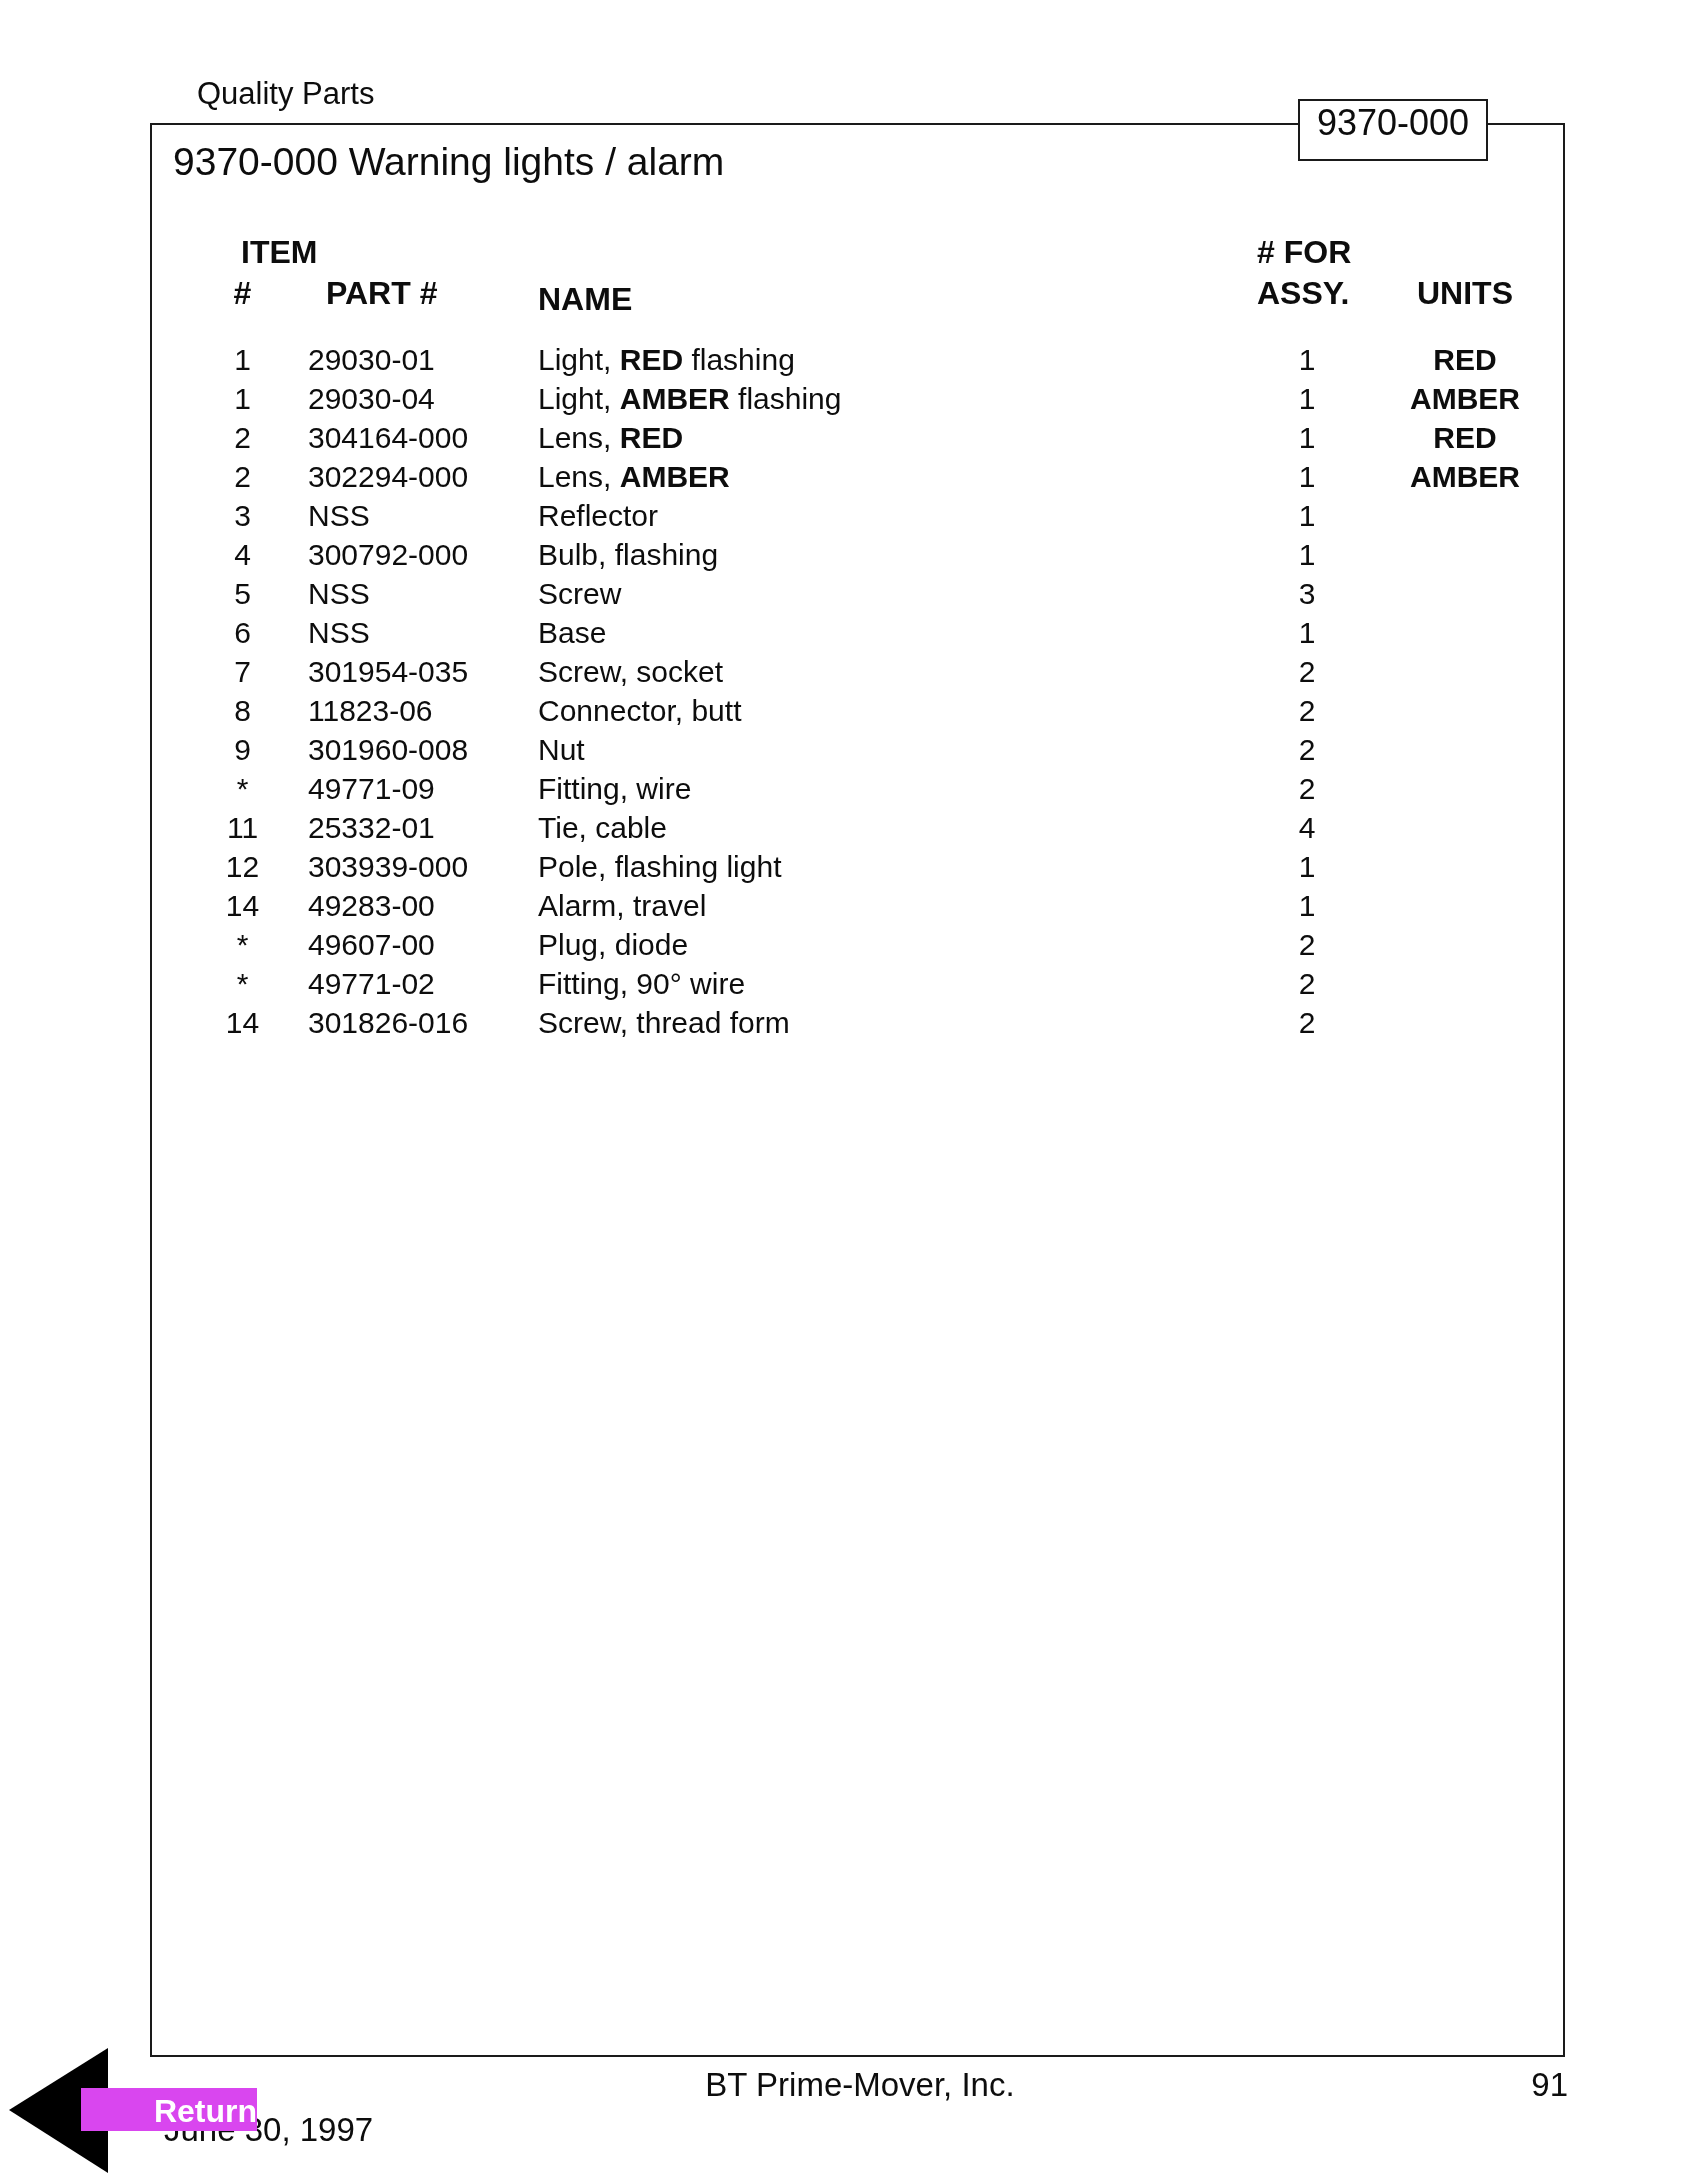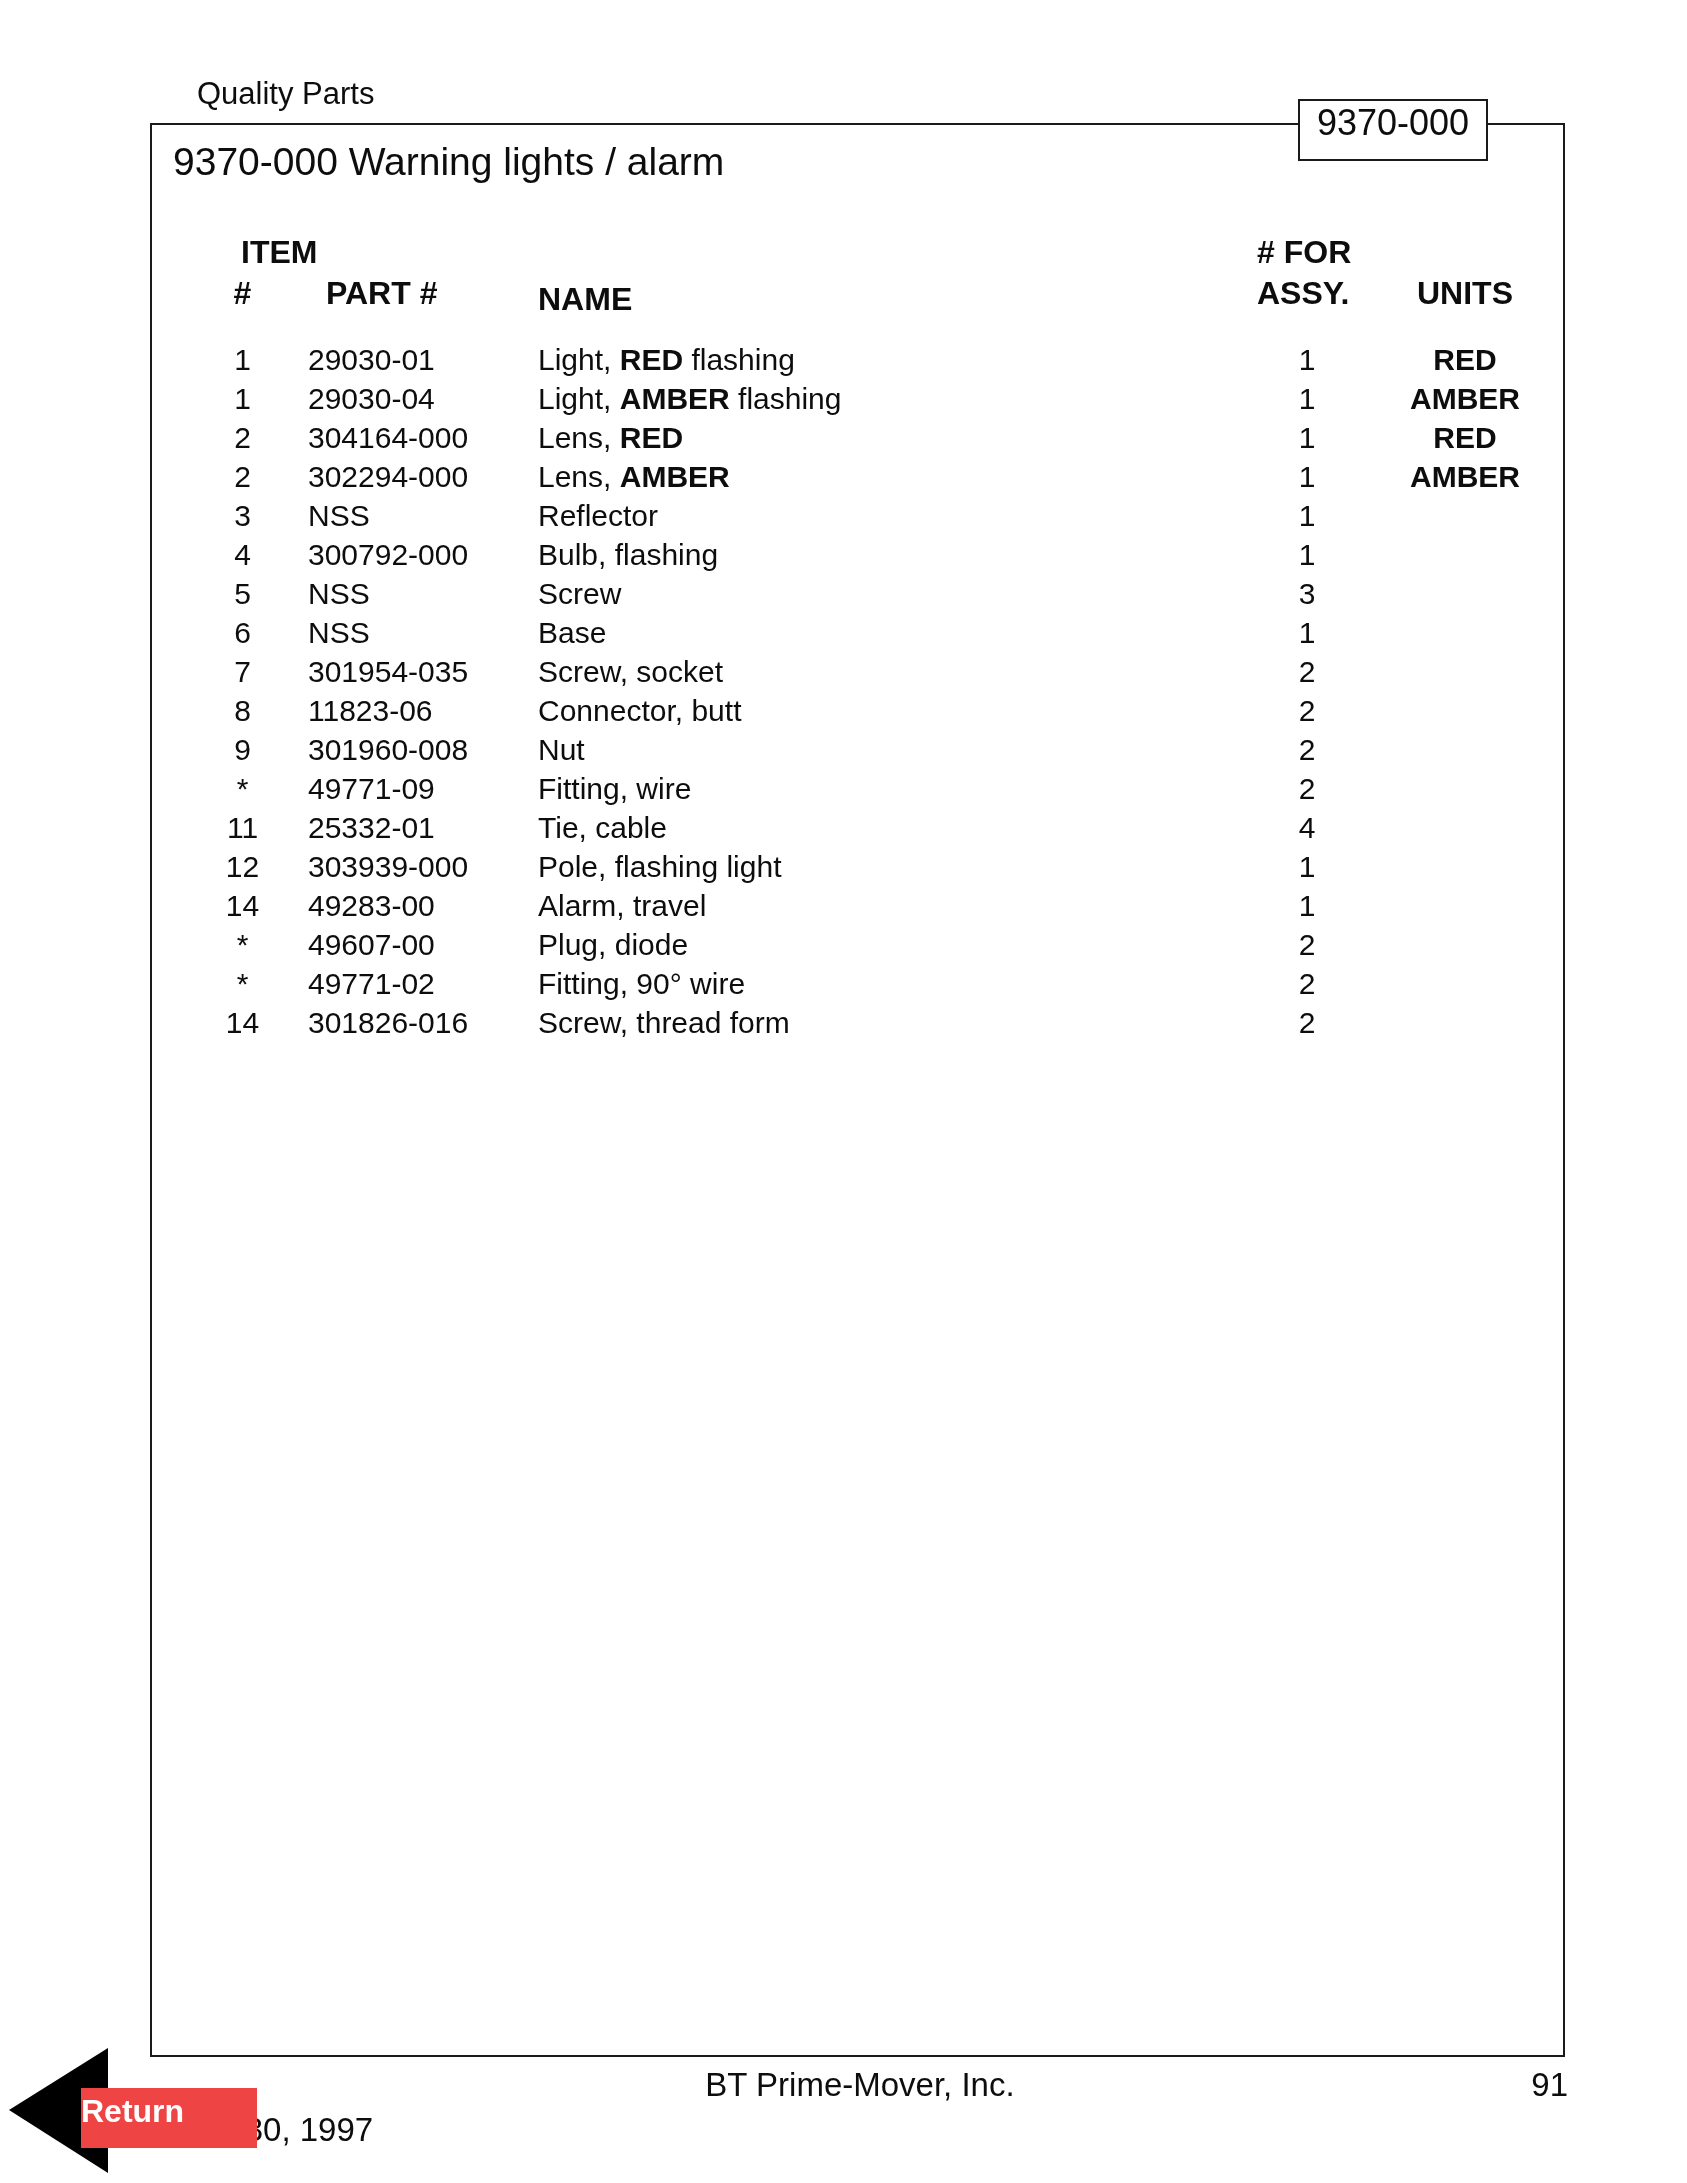--- a/index.html
+++ b/index.html
@@ -53,23 +53,23 @@
 
   
   #return-button{left:9px;top:2048px;width:247px;height:125px;z-index:5;cursor:pointer;}
   #return-tri{
     position:absolute;left:0;top:0;width:0;height:0;
     border-top:62px solid transparent;
     border-bottom:63px solid transparent;
     border-right:99px solid #000000;
   }
   #return-shaft{
-    position:absolute;left:72px;top:40px;width:176px;height:60px;
-    background:#ef4444;color:#ffffff;font-weight:bold;
-    font-size:32px;line-height:47px;text-align:left;
+    position:absolute;left:72px;top:40px;width:176px;height:43px;
+    background:#d946ef;color:#ffffff;font-weight:bold;
+    font-size:32px;line-height:47px;text-align:right;
   }
 </style>
 </head>
 <body>
 
 <div class="abs" id="quality-parts">Quality Parts</div>
 
 <div class="abs" id="main-box"></div>
 
 <div class="abs" id="section-label-box">9370-000</div>

